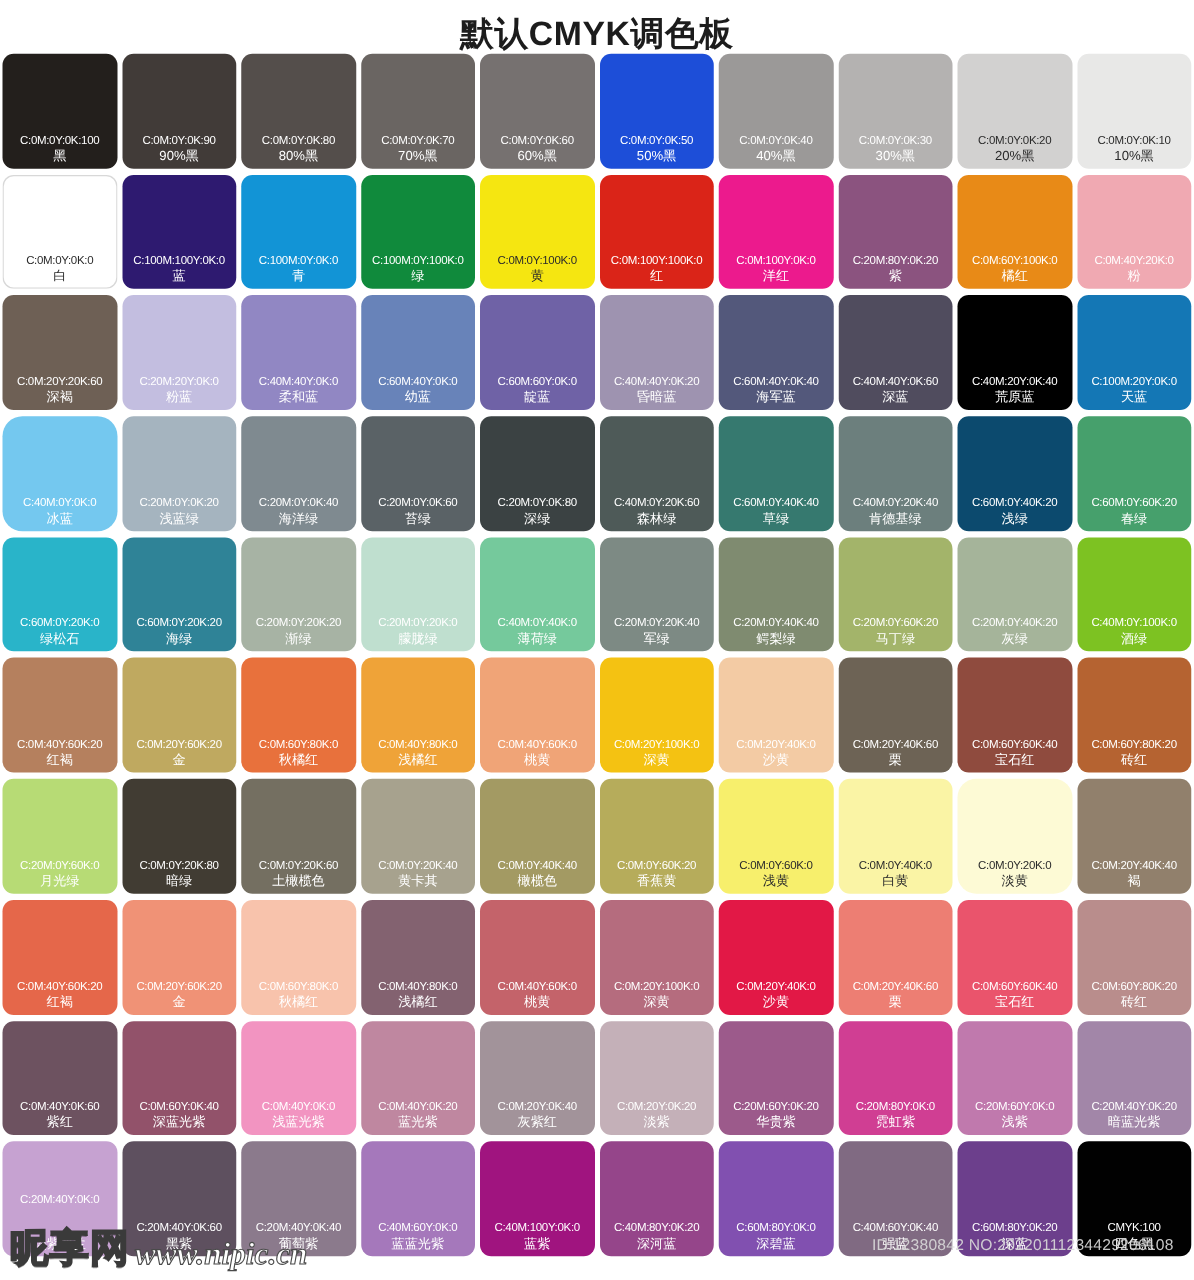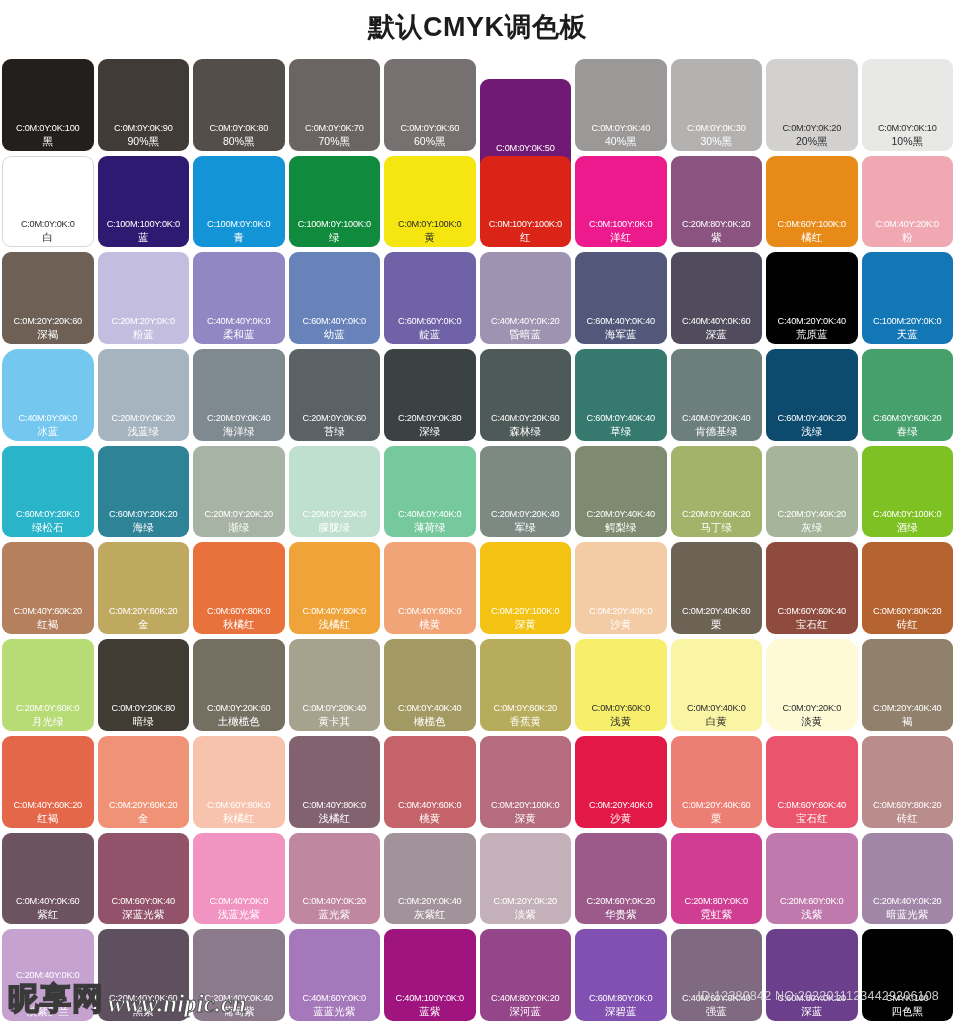--- a/index.html
+++ b/index.html
@@ -25,21 +25,21 @@
     color: #1c1c1c;
     letter-spacing: 0.5px;
     padding-top: 6px;
     height: 54px;
     line-height: 42px;
     font-family: "Liberation Sans", "DejaVu Sans", sans-serif;
   }
   #palette-grid {
     position: absolute;
     left: 0;
-    top: 57px;
+    top: 41px;
     width: 864px;
     display: grid;
     grid-template-columns: repeat(10, 95.5px);
     grid-auto-rows: 96.7px;
   }
   .swatch-cell {
     position: relative;
     padding: 2px 2px 3px 2px;
   }
   .swatch {
@@ -150,21 +150,21 @@
           <div class="color-name txt-light">70%黑</div>
         </div>
       </div>
       <div class="swatch-cell">
         <div class="swatch" style="background-color: rgb(118, 113, 112);">
           <div class="cmyk-code txt-light">C:0M:0Y:0K:60</div>
           <div class="color-name txt-light">60%黑</div>
         </div>
       </div>
       <div class="swatch-cell">
-        <div class="swatch" style="background-color: #701a75; margin-top: 20px;">
+        <div class="swatch" style="background-color: #1d4ed8;">
           <div class="cmyk-code txt-light">C:0M:0Y:0K:50</div>
           <div class="color-name txt-light">50%黑</div>
         </div>
       </div>
       <div class="swatch-cell">
         <div class="swatch" style="background-color: rgb(155, 153, 152);">
           <div class="cmyk-code txt-light">C:0M:0Y:0K:40</div>
           <div class="color-name txt-light">40%黑</div>
         </div>
       </div>

